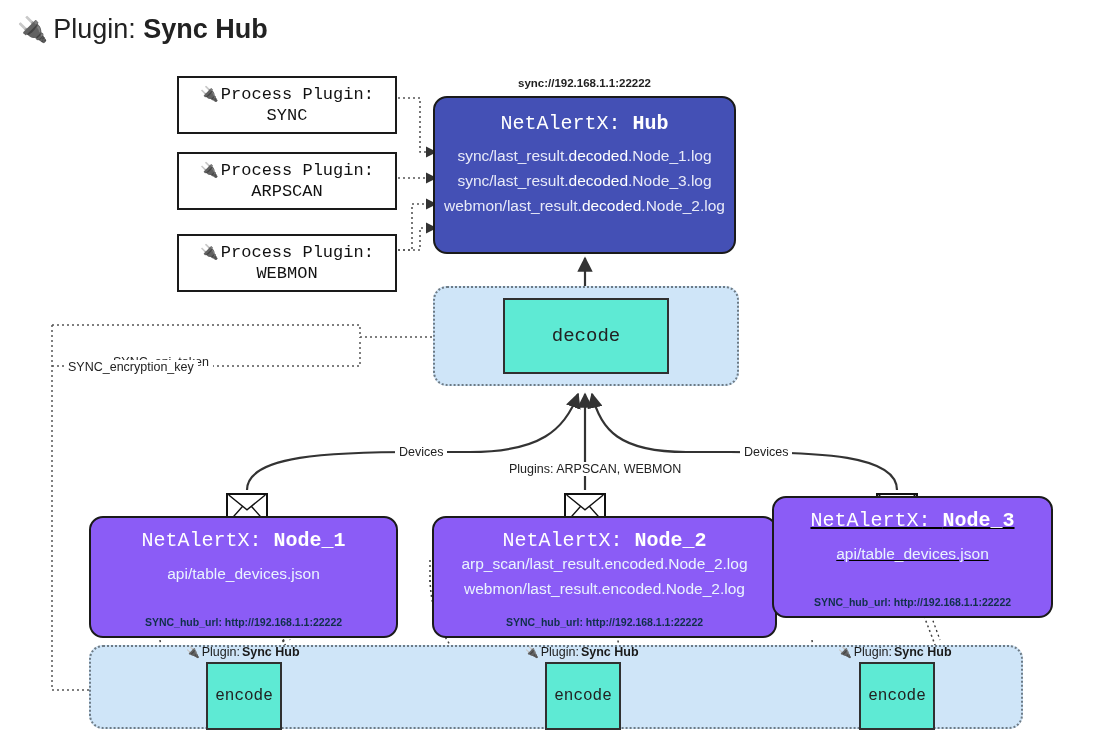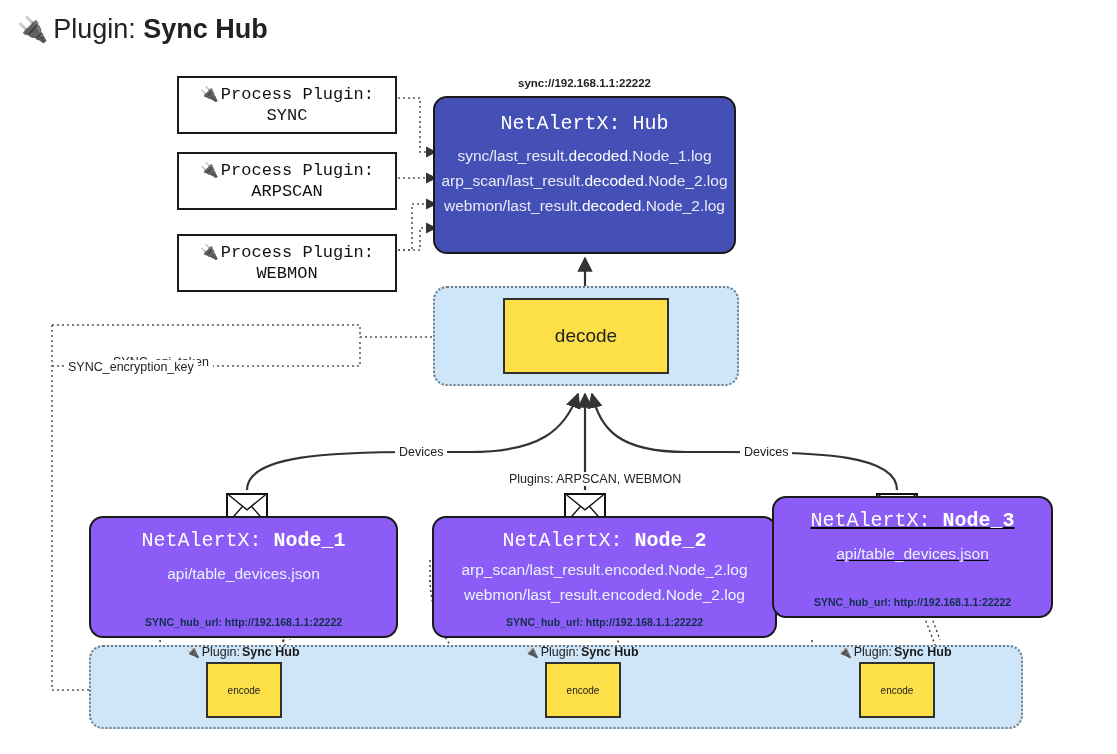--- a/index.html
+++ b/index.html
@@ -35,21 +35,21 @@
   
   .hub{
     position:absolute;left:433px;top:96px;width:303px;height:158px;
     background:#4450b5;border:2.5px solid #1a1a1a;border-radius:14px;
     box-sizing:border-box;
   }
   .hub-title{
     text-align:center;color:#ffffff;font-size:20px;margin-top:14px;
     font-family:"Liberation Mono","DejaVu Sans Mono",monospace;
   }
-  .hub-title .strong{font-weight:normal;}
+  .hub-title .strong{font-weight:bold;}
   .hub-lines{margin-top:8px;}
   .hub-line{
     color:#e8eaf8;font-size:15.5px;text-align:center;line-height:1.62;
     white-space:nowrap;
   }
   .hub-line b{color:#ffffff;font-weight:normal;}
   .hub-url{
     position:absolute;left:433px;top:77px;width:303px;text-align:center;
     font-size:11.5px;color:#222;font-weight:bold;
   }
@@ -57,26 +57,26 @@
   
   .lightbox{
     position:absolute;background:#cfe5f8;
     border:2px dotted #6d7b86;border-radius:14px;box-sizing:border-box;
   }
   .decodebox{left:433px;top:286px;width:306px;height:100px;}
   .encwrap{left:89px;top:645px;width:934px;height:84px;}
 
   
   .wbox{
-    position:absolute;background:#fde047;border:2.5px solid #303030;
+    position:absolute;background:#5eead4;border:2.5px solid #303030;
     box-sizing:border-box;display:flex;align-items:center;justify-content:center;
-    font-family:Liberation Sans, sans-serif;color:#222;
+    font-family:Liberation Mono, monospace;color:#222;
   }
   .decode{left:503px;top:298px;width:166px;height:76px;font-size:19px;}
-  .encode{width:76px;height:56px;font-size:10px;}
+  .encode{width:76px;height:68px;font-size:16px;}
   #enc1{left:206px;top:662px;}
   #enc2{left:545px;top:662px;}
   #enc3{left:859px;top:662px;}
 
   .enclabel{
     position:absolute;font-size:12.5px;color:#1a1a1a;white-space:nowrap;
     display:flex;align-items:center;gap:2px;
   }
   .enclabel .strong{font-weight:bold;}
   .enclabel .plug{font-size:11px;}
@@ -95,41 +95,41 @@
   .node-title{
     text-align:center;color:#ffffff;font-size:20px;margin-top:11px;
     font-family:"Liberation Mono","DejaVu Sans Mono",monospace;
   }
   .node-title .strong{font-weight:bold;}
   .node-line{
     text-align:center;color:#eaf4fe;font-size:15.5px;line-height:1.6;
     white-space:nowrap;
   }
   .node-lines{margin-top:10px;}
-  .node-lines.two{margin-top:6px;}
+  .node-lines.two{margin-top:0;}
   .node-foot{
     position:absolute;left:0;bottom:8px;width:100%;text-align:center;
     font-size:10.5px;color:#10304a;font-weight:bold;white-space:nowrap;
   }
 
   
   .env{position:absolute;width:42px;height:31px;background:#fff;
        border:2px solid #111;box-sizing:border-box;}
   #env1{left:226px;top:493px;}
   #env2{left:564px;top:493px;}
   #env3{left:876px;top:493px;}
 
   
   .elabel{
     position:absolute;font-size:12.5px;color:#222;background:#ffffff;
     padding:0 4px;white-space:nowrap;
   }
   #lab-dev1{left:395px;top:445px;}
   #lab-dev2{left:740px;top:445px;}
-  #lab-plugs{left:505px;top:472px;}
+  #lab-plugs{left:505px;top:462px;}
   #lab-tok{left:109px;top:319px;margin-top:36px;}
   #lab-key{left:64px;top:360px;}
 </style>
 </head>
 <body>
 
 <div id="stage">
 
   <svg class="edges" viewBox="0 0 1117 754">
     <defs>
@@ -221,21 +221,21 @@
     <div>WEBMON</div>
   </div>
 
   <div class="hub-url">sync://192.168.1.1:22222</div>
   <div class="hub">
     <div class="hub-title">
       <span>NetAlertX: </span><span class="strong">Hub</span>
     </div>
     <div class="hub-lines">
       <div class="hub-line"><span>sync/last_result.</span><b>decoded</b><span>.Node_1.log</span></div>
-      <div class="hub-line"><span>arp_scan/last_result.</span><b>decoded</b><span>.Node_2.log</span></div>
+      <div class="hub-line"><span>sync/last_result.</span><b>decoded</b><span>.Node_3.log</span></div>
       <div class="hub-line"><span>webmon/last_result.</span><b>decoded</b><span>.Node_2.log</span></div>
     </div>
   </div>
 
   <div class="lightbox decodebox"></div>
   <div class="wbox decode">decode</div>
 
   <div class="elabel" id="lab-tok">SYNC_api_token</div>
   <div class="elabel" id="lab-key">SYNC_encryption_key</div>
 

